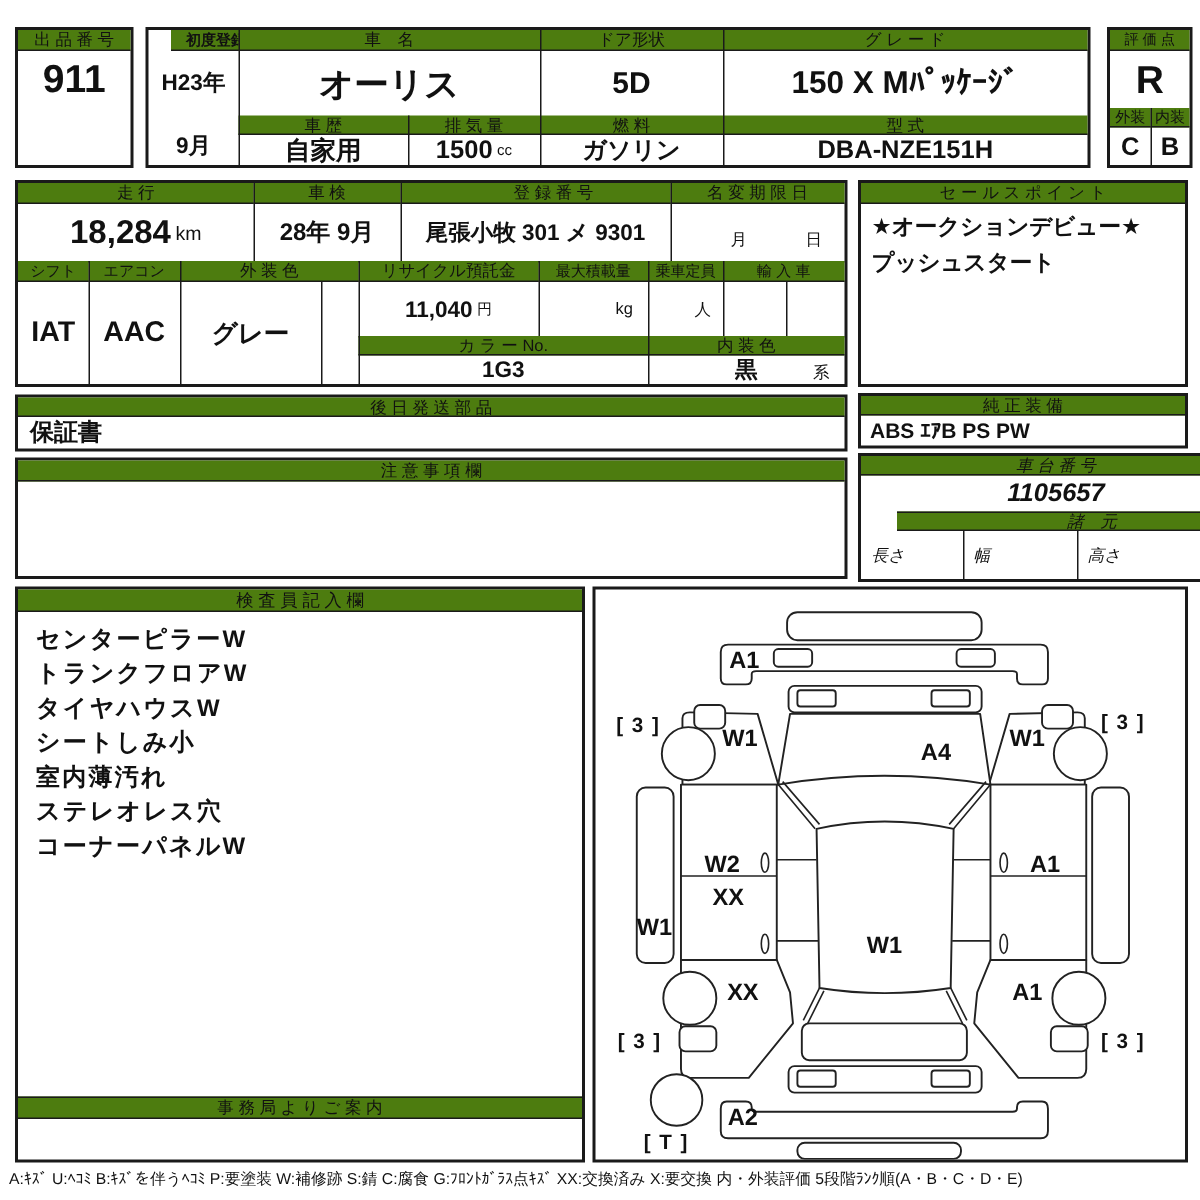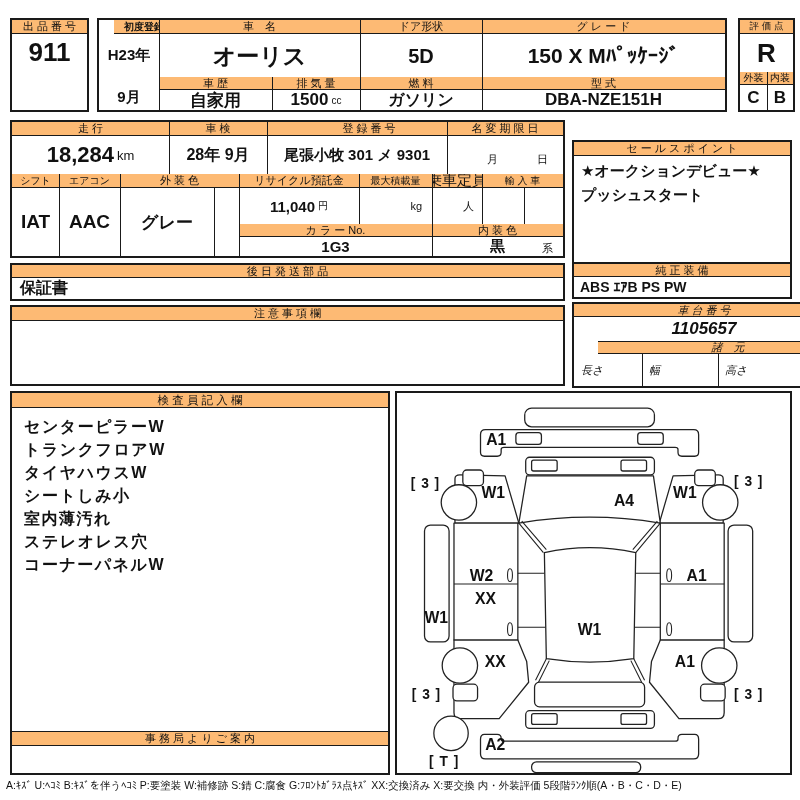--- a/index.html
+++ b/index.html
@@ -1,20 +1,20 @@
 <!DOCTYPE html>
 <html><head>
 <meta charset="utf-8">
 <style>
   html,body{margin:0;padding:0;background:#fff;}
   .sheet{position:relative;width:800px;height:800px;background:#fff;overflow:hidden;
          font-family:"Liberation Sans","DejaVu Sans",sans-serif;color:#111;}
   .box{position:absolute;border:2px solid #1a1a1a;background:#fff;box-sizing:border-box;}
   .abs{position:absolute;box-sizing:border-box;}
-  .band{background:#fdba74;border-bottom:1px solid #1a1a1a;font-size:11px;
+  .band{background:#4d7c0f;border-bottom:1px solid #1a1a1a;font-size:11px;
         display:flex;align-items:center;justify-content:center;white-space:pre;overflow:hidden;}
   .vl{position:absolute;width:0;border-left:1px solid #1a1a1a;}
   .hl{position:absolute;height:0;border-top:1px solid #1a1a1a;}
   .c{display:flex;align-items:center;justify-content:center;white-space:pre;}
   .l{display:flex;align-items:center;white-space:pre;}
   .b{font-weight:bold;}
   .unit{font-size:10px;font-weight:normal;margin-left:3px;}
   .note{font-size:16px;font-weight:bold;line-height:23px;letter-spacing:1.5px;white-space:pre;}
   .dlabel{font-family:"Liberation Sans","DejaVu Sans",sans-serif;font-weight:bold;
           font-size:16px;text-anchor:middle;fill:#111;}
@@ -86,21 +86,21 @@
     <div class="vl" style="left:157px;top:0;height:52px;"></div>
     <div class="vl" style="left:255px;top:0;height:52px;"></div>
     <div class="vl" style="left:435px;top:0;height:52px;"></div>
     <div class="hl" style="left:0;top:52px;width:551px;"></div>
 
     <div class="abs band" style="left:0;top:52px;width:47px;height:14px;font-size:10px;">シフト</div>
     <div class="abs band" style="left:47px;top:52px;width:61px;height:14px;font-size:10px;">エアコン</div>
     <div class="abs band" style="left:108px;top:52px;width:119px;height:14px;">外 装 色</div>
     <div class="abs band" style="left:227px;top:52px;width:120px;height:14px;">リサイクル預託金</div>
     <div class="abs band" style="left:347px;top:52px;width:73px;height:14px;font-size:10px;">最大積載量</div>
-    <div class="abs band" style="left:420px;top:52px;width:50px;height:14px;font-size:15px;">乗車定員</div>
+    <div class="abs band" style="left:420px;top:52px;width:50px;height:14px;font-size:10px;">乗車定員</div>
     <div class="abs band" style="left:470px;top:52px;width:81px;height:14px;font-size:10px;">輸 入 車</div>
 
     <div class="abs c b" style="left:0;top:66px;width:47px;height:68px;font-size:19px;">IAT</div>
     <div class="abs c b" style="left:47px;top:66px;width:61px;height:68px;font-size:19px;">AAC</div>
     <div class="abs c b" style="left:108px;top:66px;width:94px;height:68px;font-size:17px;">グレー</div>
     <div class="abs c" style="left:227px;top:66px;width:120px;height:36px;"><span class="b" style="font-size:15px;">11,040</span><span class="unit">円</span></div>
     <div class="abs c" style="left:347px;top:66px;width:73px;height:36px;justify-content:flex-end;padding-right:10px;font-size:11px;">kg</div>
     <div class="abs c" style="left:420px;top:66px;width:50px;height:36px;justify-content:flex-end;padding-right:8px;font-size:11px;">人</div>
 
     <div class="hl" style="left:227px;top:102px;width:324px;"></div>
@@ -113,21 +113,21 @@
     <div class="vl" style="left:47px;top:52px;height:82px;"></div>
     <div class="vl" style="left:108px;top:52px;height:82px;"></div>
     <div class="vl" style="left:202px;top:66px;height:68px;"></div>
     <div class="vl" style="left:227px;top:52px;height:82px;"></div>
     <div class="vl" style="left:347px;top:52px;height:50px;"></div>
     <div class="vl" style="left:420px;top:52px;height:82px;"></div>
     <div class="vl" style="left:470px;top:52px;height:50px;"></div>
     <div class="vl" style="left:512px;top:66px;height:36px;"></div>
   </div>
 
-  <div class="box" style="left:572px;top:120px;width:220px;height:138px;margin-top:20px;">
+  <div class="box" style="left:572px;top:120px;width:220px;height:138px;">
     <div class="abs band" style="left:0;top:0;width:100%;height:14px;">セ ー ル ス ポ イ ン ト</div>
     <div class="abs b" style="left:7px;top:20px;font-size:15px;white-space:pre;">★オークションデビュー★</div>
     <div class="abs b" style="left:7px;top:44px;font-size:15px;white-space:pre;">プッシュスタート</div>
   </div>
 
   <div class="box" style="left:10px;top:263px;width:555px;height:38px;">
     <div class="abs band" style="left:0;top:0;width:100%;height:13px;">後 日 発 送 部 品</div>
     <div class="abs l b" style="left:8px;top:13px;width:540px;height:20px;font-size:16px;">保証書</div>
   </div>
 

